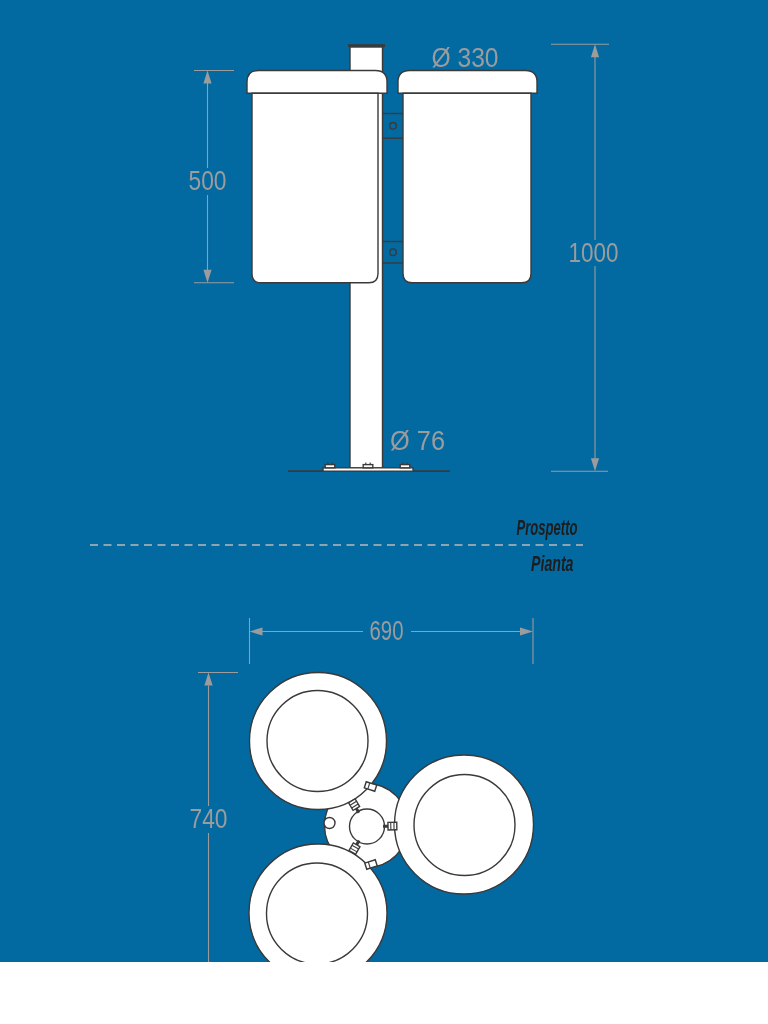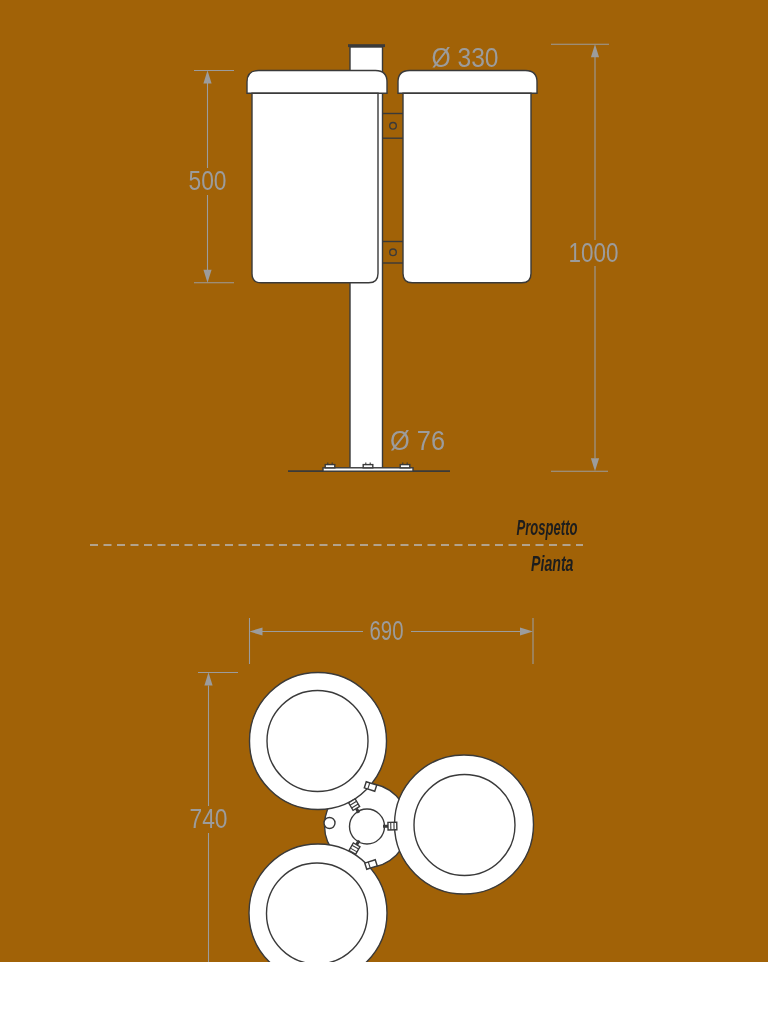--- a/index.html
+++ b/index.html
@@ -1,16 +1,16 @@
 <!DOCTYPE html>
 <html><head>
 <meta charset="utf-8">
 <style>
   html,body{margin:0;padding:0;background:#ffffff;}
-  .page{width:768px;height:962px;position:relative;background:#a16207;overflow:hidden;}
+  .page{width:768px;height:962px;position:relative;background:#0369a1;overflow:hidden;}
   svg{display:block;}
   .ln{fill:none;stroke-width:1.4;stroke-linecap:butt;}
   .wh{fill:#ffffff;stroke-width:1.4;}
   .thin{fill:none;stroke-width:1.1;}
   .noStroke{stroke:none;}
   .txt{stroke:none;font-family:"Liberation Sans","DejaVu Sans",sans-serif;}
   .dimTxt{font-size:27px;letter-spacing:0px;}
   .viewTxt{font-size:22px;font-style:italic;font-weight:600;}
   .dash{fill:none;stroke-width:1.4;stroke-dasharray:8 5.5;}
   .ground{stroke-width:1.7;}

